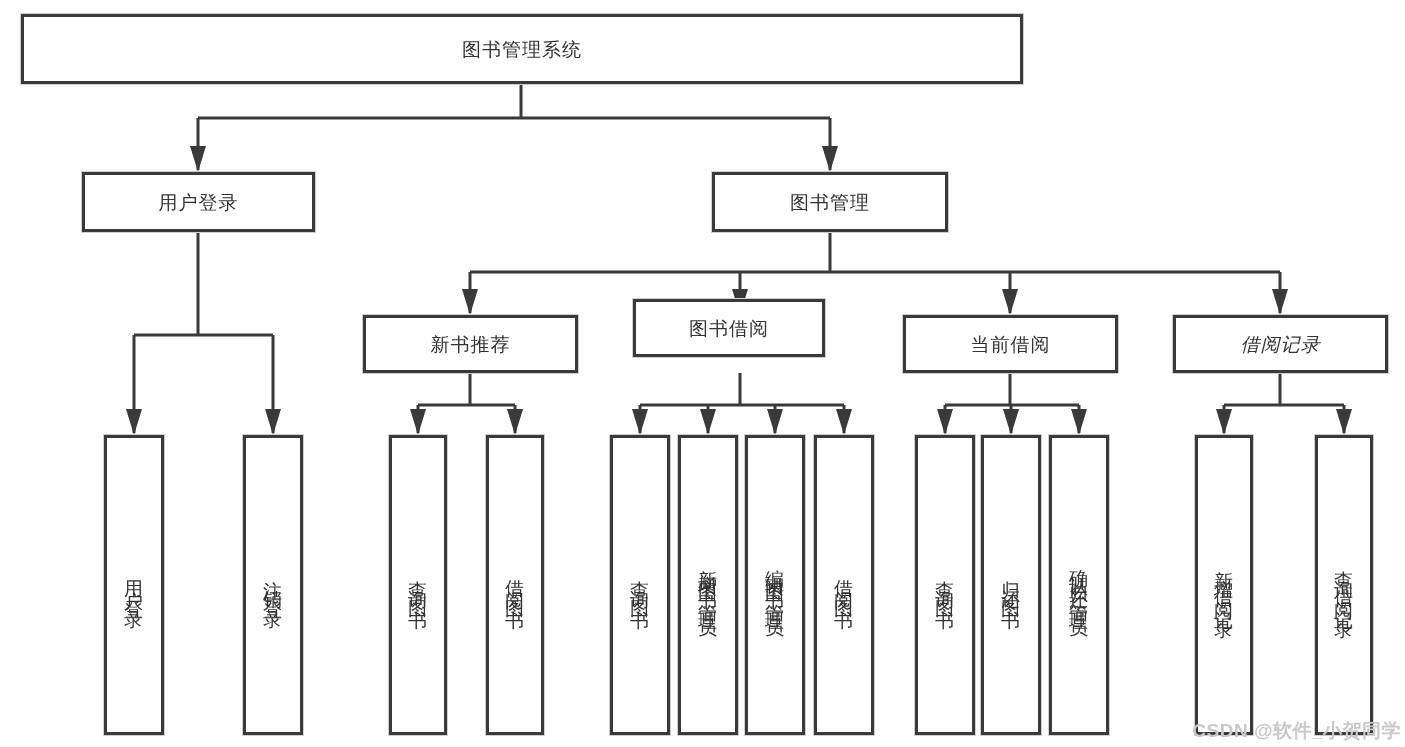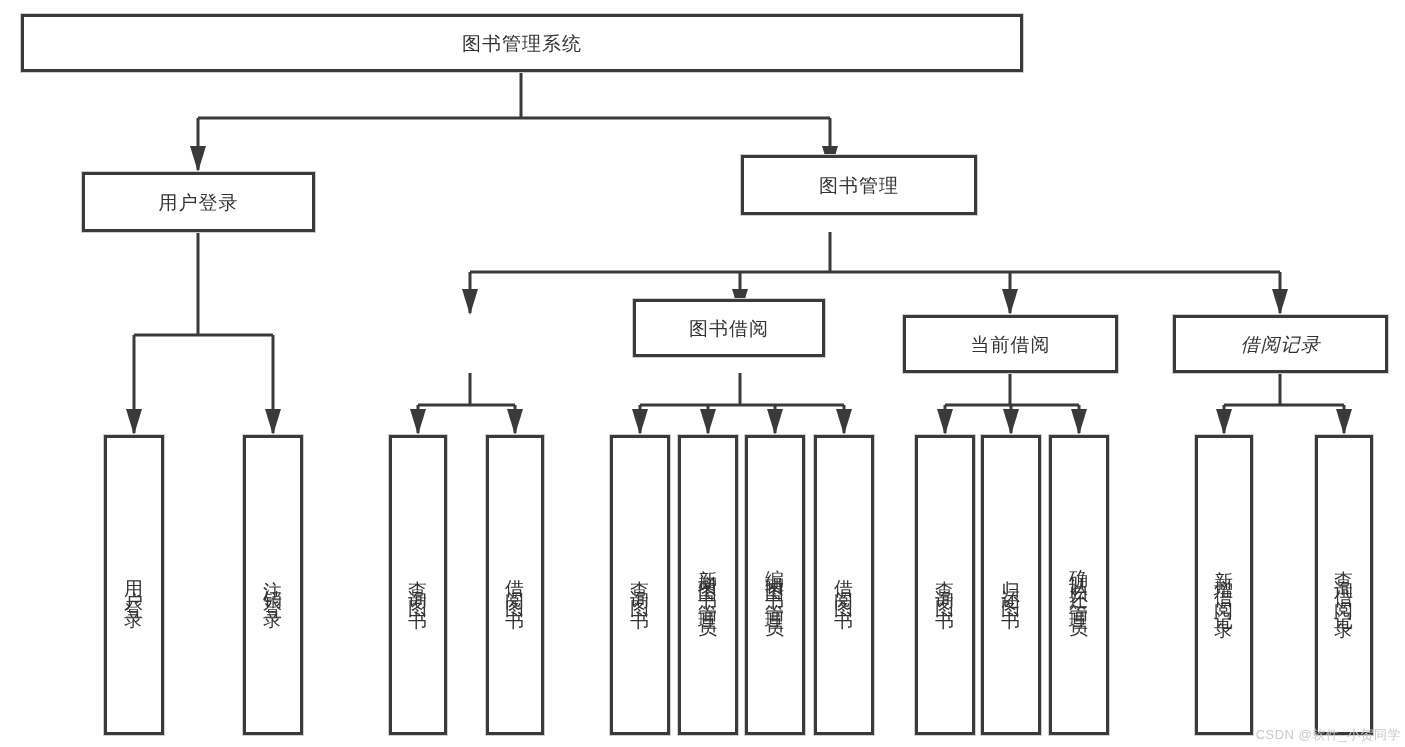--- a/index.html
+++ b/index.html
@@ -26,24 +26,24 @@
   }
   .hbox{letter-spacing:1px;}
   .vbox{
     writing-mode:vertical-lr;
     text-orientation:mixed;
     letter-spacing:10px;
     font-size:19px;
     text-align:center;
   }
   
-  #root-box{left:21px;top:14px;width:1002px;height:58px;}
+  #root-box{left:21px;top:14px;width:1002px;height:70px;}
   
   #n-user-login{left:82px;top:172px;width:233px;height:60px;}
-  #n-book-mgmt{left:712px;top:155px;width:236px;height:60px;margin-left:29px;}
+  #n-book-mgmt{left:712px;top:172px;width:236px;height:60px;}
   
   #n-new-rec{left:363px;top:315px;width:215px;height:58px;}
   #n-book-borrow{left:633px;top:299px;width:192px;height:58px;}
   #n-current{left:903px;top:315px;width:215px;height:58px;text-align:right;}
   #n-records{left:1173px;top:315px;width:215px;height:58px;font-style:italic;}
   
   .leaf{top:435px;height:300px;width:60px;}
   #l-user-login{left:104px;}
   #l-logout{left:243px;}
   #l-rec-query{left:389px;width:58px;}
@@ -53,22 +53,23 @@
   #l-bb-edit{left:745px;letter-spacing:7px;}
   #l-bb-borrow{left:814px;}
   #l-cb-query{left:915px;}
   #l-cb-return{left:981px;}
   #l-cb-confirm{left:1049px;letter-spacing:7px;}
   #l-br-add{left:1195px;width:58px;}
   #l-br-query{left:1315px;width:58px;}
   #watermark{
     position:absolute;right:4px;bottom:3px;
     color:var(--watermark,#cbcbcb);
-    font-size:13px;letter-spacing:0.5px;
+    font-size:19px;letter-spacing:0.5px;
     pointer-events:none;
+    font-weight:bold;
   }
 </style>
 </head>
 <body>
 
 <div id="stage">
 
   <svg id="connectors" viewBox="0 0 1405 747" xmlns="http://www.w3.org/2000/svg">
 
     <path class="c" d="M521 68 V118 M198 118 H830 M198 118 V170 M830 118 V170"></path>
@@ -103,20 +104,21 @@
     <path class="c" d="M1280 373 V405 M1224 405 H1344 M1224 405 V433 M1344 405 V433"></path>
     <polygon class="ah" points="1216,409 1232,409 1224,435"></polygon>
     <polygon class="ah" points="1336,409 1352,409 1344,435"></polygon>
   </svg>
 
   <div class="box hbox" id="root-box">图书管理系统</div>
 
   <div class="box hbox" id="n-user-login">用户登录</div>
   <div class="box hbox" id="n-book-mgmt">图书管理</div>
 
+  <div class="box hbox" id="n-new-rec">新书推荐</div>
   <div class="box hbox" id="n-book-borrow">图书借阅</div>
   <div class="box hbox" id="n-current">当前借阅</div>
   <div class="box hbox" id="n-records">借阅记录</div>
 
   <div class="box vbox leaf" id="l-user-login">用户登录</div>
   <div class="box vbox leaf" id="l-logout">注销登录</div>
 
   <div class="box vbox leaf" id="l-rec-query">查询图书</div>
   <div class="box vbox leaf" id="l-rec-borrow">借阅图书</div>
 

